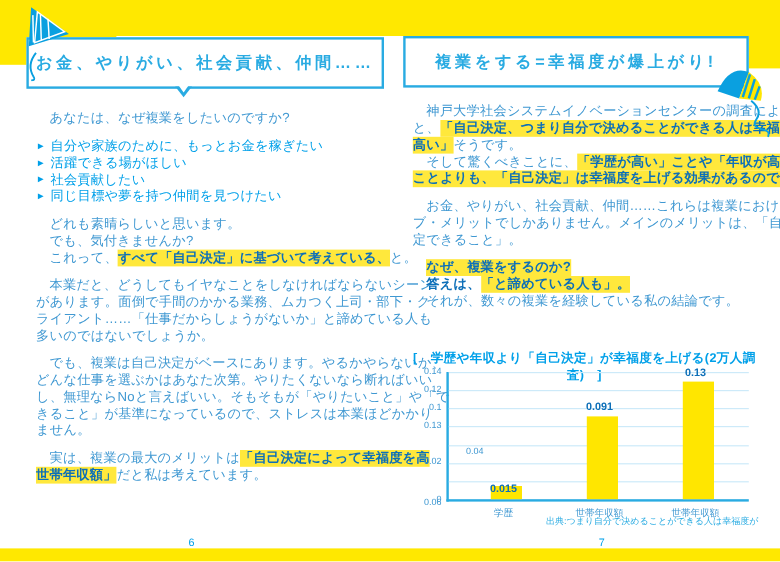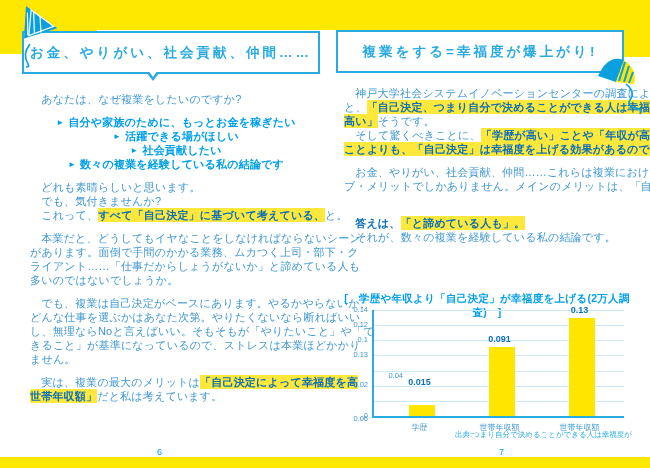--- a/index.html
+++ b/index.html
@@ -45,21 +45,21 @@
 
   .kite{position:absolute;z-index:4;}
   .kite.left{left:14px;top:2px;}
   .kite.right{left:594px;top:46px;}
 
   .col{position:absolute;font-size:11px;color:var(--body-blue);z-index:2;}
   .col .line{height:14px;line-height:14px;white-space:nowrap;letter-spacing:0.2px;}
   .col .line.blank{height:9px;}
   .col.left{left:30px;top:92px;width:292px;}
   .col.right{left:344px;top:86px;width:292px;}
-  .col .line.bullet{color:var(--accent);font-weight:bold;text-align:center;}
+  .col .line.bullet{color:var(--accent);font-weight:normal;}
   .col .marker{font-size:8px;margin-right:4px;vertical-align:1px;color:var(--accent);}
   .hl{background:var(--hl-yellow);font-weight:bold;color:var(--deep-blue);padding:1px 0;}
   .b{font-weight:bold;color:var(--deep-blue);}
 
   .chart-title{
     position:absolute;left:340px;top:292px;width:294px;text-align:center;
     font-weight:bold;font-size:10.5px;color:var(--accent);letter-spacing:0.3px;z-index:2;
   }
   .chart{position:absolute;left:344px;top:306px;width:286px;height:134px;z-index:2;}
   .plot{
@@ -124,21 +124,21 @@
   <div class="bubble right">
     <span>複業をする=幸福度が爆上がり!</span>
   </div>
 
   <div class="col left" id="left-col">
       <div class="line"><span>　あなたは、なぜ複業をしたいのですか?</span></div>
       <div class="line blank"></div>
       <div class="line bullet"><span class="marker">►</span><span>自分や家族のために、もっとお金を稼ぎたい</span></div>
       <div class="line bullet"><span class="marker">►</span><span>活躍できる場がほしい</span></div>
       <div class="line bullet"><span class="marker">►</span><span>社会貢献したい</span></div>
-      <div class="line bullet"><span class="marker">►</span><span>数々の複業を経験している私の結論です</span></div>
+      <div class="line bullet"><span class="marker">►</span><span>同じ目標や夢を持つ仲間を見つけたい</span></div>
       <div class="line blank"></div>
       <div class="line"><span>　どれも素晴らしいと思います。</span></div>
       <div class="line"><span>　でも、気付きませんか?</span></div>
       <div class="line"><span>　これって、</span><span class="hl">すべて「自己決定」に基づいて考えている、</span><span>と。</span></div>
       <div class="line blank"></div>
       <div class="line"><span>　本業だと、どうしてもイヤなことをしなければならないシーン</span></div>
       <div class="line"><span>があります。面倒で手間のかかる業務、ムカつく上司・部下・ク</span></div>
       <div class="line"><span>ライアント……「仕事だからしょうがないか」と諦めている人も</span></div>
       <div class="line"><span>多いのではないでしょうか。</span></div>
       <div class="line blank"></div>
@@ -153,22 +153,23 @@
     </div>
   <div class="col right" id="right-col">
       <div class="line"><span>　神戸大学社会システムイノベーションセンターの調査による</span></div>
       <div class="line"><span>と、</span><span class="hl">「自己決定、つまり自分で決めることができる人は幸福度が</span></div>
       <div class="line"><span class="hl">高い」</span><span>そうです。</span></div>
       <div class="line"><span>　そして驚くべきことに、</span><span class="hl">「学歴が高い」ことや「年収が高い」</span></div>
       <div class="line"><span class="hl">ことよりも、「自己決定」は幸福度を上げる効果があるのです。</span></div>
       <div class="line blank"></div>
       <div class="line"><span>　お金、やりがい、社会貢献、仲間……これらは複業におけるサ</span></div>
       <div class="line"><span>ブ・メリットでしかありません。メインのメリットは、「自己決</span></div>
-      <div class="line blank"></div>
-      <div class="line"><span>　</span></div>
+      <div class="line"><span>定できること」。</span></div>
+      <div class="line blank"></div>
+      <div class="line"><span>　</span><span class="hl">なぜ、複業をするのか?</span></div>
       <div class="line"><span>　</span><span class="b">答えは、</span><span class="hl">「と諦めている人も」。</span></div>
       <div class="line"><span>　それが、数々の複業を経験している私の結論です。</span></div>
     </div>
 
   <div class="chart-title">[　学歴や年収より「自己決定」が幸福度を上げる(2万人調査)　]</div>
   <div class="chart" id="chart">
     <div class="plot" id="plot">
         <div class="gridline" style="top: 90.8571px;"></div>
         <div class="gridline" style="top: 75.7143px;"></div>
         <div class="gridline" style="top: 60.5714px;"></div>
@@ -181,21 +182,21 @@
         <div class="bar" style="left: 194.5px; height: 98.4286px; background: rgb(255, 230, 0);"></div>
       </div>
   <div class="ytick" style="top: 106px;">0</div>
       <div class="ytick" style="top: 75px;">0.02</div>
       <div class="ytick" style="top: 66px; padding-left: 35px;">0.04</div>
       <div class="ytick" style="top: 60.5714px; margin-top: 48px;">0.06</div>
       <div class="ytick" style="top: 45.4286px;">0.13</div>
       <div class="ytick" style="top: 30.2857px;">0.1</div>
       <div class="ytick" style="top: 15.1429px;">0.12</div>
       <div class="ytick" style="top: 0px;">0.14</div>
-      <div class="bar-value" style="left: 45.5px; top: 71px;">0.015</div>
+      <div class="bar-value" style="left: 45.5px; top: 96px;">0.015</div>
       <div class="xlabel" style="left: 35.5px;">学歴</div>
       <div class="bar-value" style="left: 125.5px; top: 28.1px;">0.091</div>
       <div class="xlabel" style="left: 115.5px;">世帯年収額</div>
       <div class="bar-value" style="left: 205.5px; top: -1.42857px;">0.13</div>
       <div class="xlabel" style="left: 195.5px;">世帯年収額</div>
     </div>
   <div class="source">出典:つまり自分で決めることができる人は幸福度が</div>
 
   <div class="pagenum p6">6</div>
   <div class="pagenum p7">7</div>

